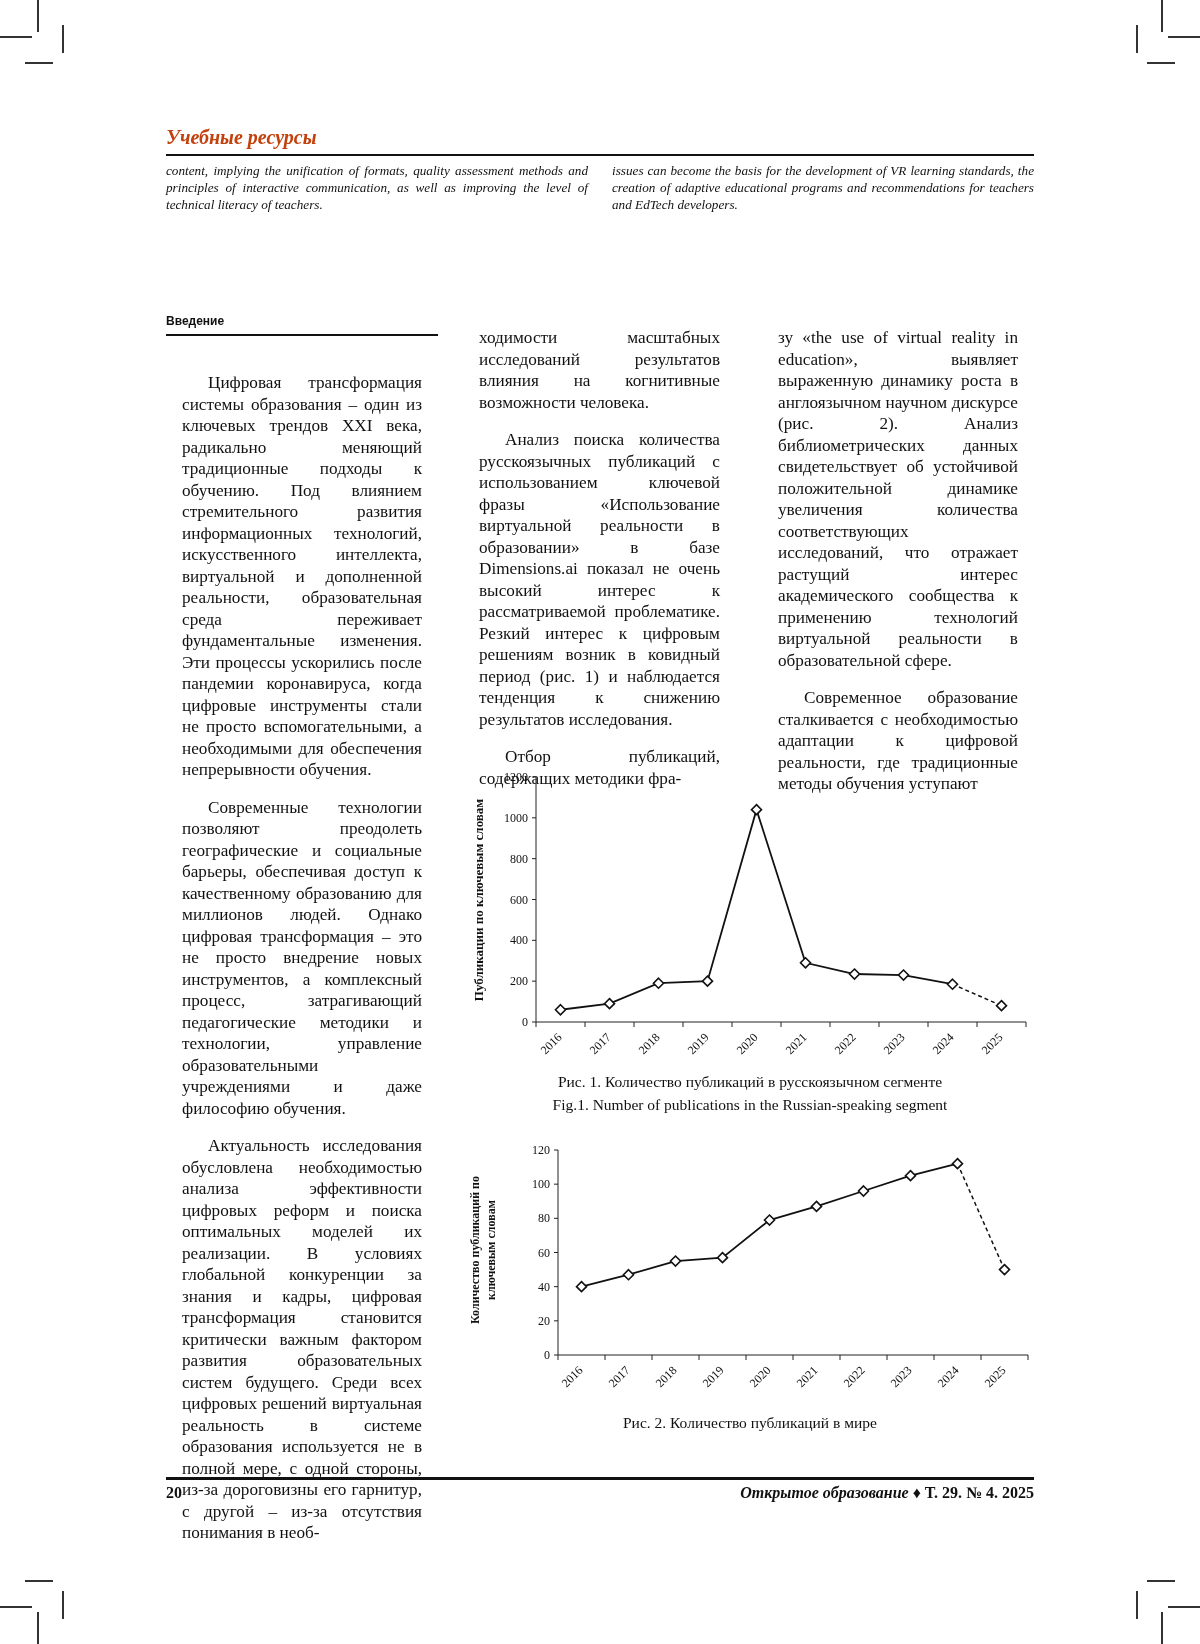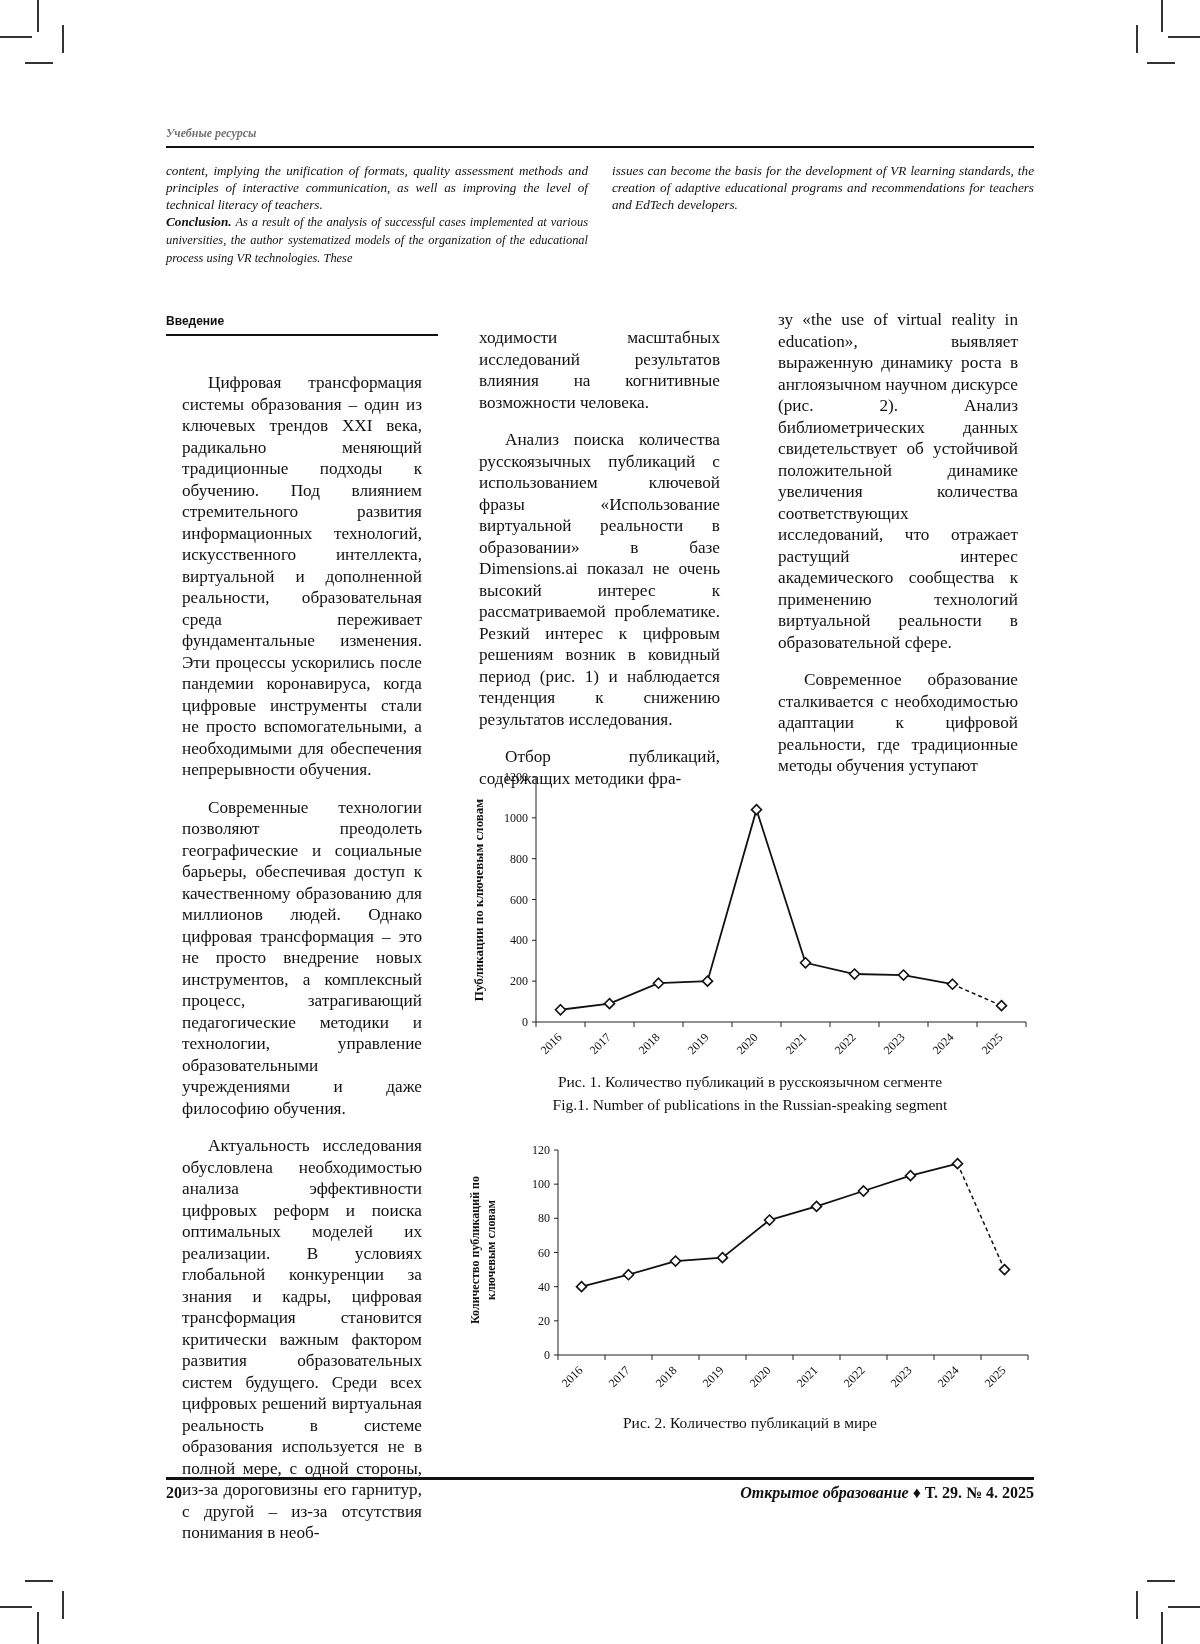--- a/index.html
+++ b/index.html
@@ -4,21 +4,21 @@
 <style>
   * { box-sizing: border-box; margin: 0; padding: 0; }
   html, body { width: 1200px; height: 1644px; background: #ffffff; overflow: hidden; }
   body { position: relative; font-family: "Liberation Serif", "DejaVu Serif", serif; color: #111; }
 
   .crop { position: absolute; background: #333; }
 
   .running-head {
     position: absolute; left: 166px; top: 126px; width: 868px;
     font-family: "Liberation Serif", serif; font-style: italic; font-weight: bold;
-    font-size: 12px; color: #737373; padding-bottom: 5px;
+    font-size: 20px; color: #c2410c; padding-bottom: 5px;
     border-bottom: 2.5px solid #111;
   }
 
   .abstract-col {
     position: absolute; top: 162px; width: 422px;
     font-family: "Liberation Serif", serif; font-style: italic;
     font-size: 13.2px; line-height: 17px; text-align: justify; color: #111;
   }
   .abstract-col p { margin: 0; }
   .abstract-col .gap { height: 17px; }
@@ -72,42 +72,41 @@
 
 <div class="crop" style="left:1161px;top:1612px;width:2px;height:32px;"></div>
 <div class="crop" style="left:1168px;top:1606px;width:32px;height:2px;"></div>
 <div class="crop" style="left:1136px;top:1591px;width:2px;height:28px;"></div>
 <div class="crop" style="left:1147px;top:1580px;width:28px;height:2px;"></div>
 
 <div class="running-head">Учебные ресурсы</div>
 
 <div class="abstract-col" style="left:166px;">
   <p>content, implying the unification of formats, quality assessment methods and principles of interactive communication, as well as improving the level of technical literacy of teachers.</p>
-  <p><b style="font-style:italic;">Conclusion.</b><span style="font-size:12.4px;"> As a result of the analysis of successful cases implemented at various universities, the author systematized models of the organization of the educational process using VR technologies. These</span></p>
 </div>
 <div class="abstract-col" style="left:612px;">
   <p>issues can become the basis for the development of VR learning standards, the creation of adaptive educational programs and recommendations for teachers and EdTech developers.</p>
   <div class="gap"></div>
 </div>
 
 <div class="section-head">Введение</div>
 
 <div class="body-col" style="left:166px; top:356px;">
   <p>Цифровая трансформация системы образования – один из ключевых трендов XXI века, радикально меняющий традиционные подходы к обучению. Под влиянием стремительного развития информационных технологий, искусственного интеллекта, виртуальной и дополненной реальности, образовательная среда переживает фундаментальные изменения. Эти процессы ускорились после пандемии коронавируса, когда цифровые инструменты стали не просто вспомогательными, а необходимыми для обеспечения непрерывности обучения.</p>
   <p>Современные технологии позволяют преодолеть географические и социальные барьеры, обеспечивая доступ к качественному образованию для миллионов людей. Однако цифровая трансформация – это не просто внедрение новых инструментов, а комплексный процесс, затрагивающий педагогические методики и технологии, управление образовательными учреждениями и даже философию обучения.</p>
   <p>Актуальность исследования обусловлена необходимостью анализа эффективности цифровых реформ и поиска оптимальных моделей их реализации. В условиях глобальной конкуренции за знания и кадры, цифровая трансформация становится критически важным фактором развития образовательных систем будущего. Среди всех цифровых решений виртуальная реальность в системе образования используется не в полной мере, с одной стороны, из-за дороговизны его гарнитур, с другой – из-за отсутствия понимания в необ-</p>
 </div>
 
 <div class="body-col" style="left:463px; top:311px; width:273px;">
   <p class="cont">ходимости масштабных исследований результатов влияния на когнитивные возможности человека.</p>
   <p>Анализ поиска количества русскоязычных публикаций с использованием ключевой фразы «Использование виртуальной реальности в образовании» в базе Dimensions.ai показал не очень высокий интерес к рассматриваемой проблематике. Резкий интерес к цифровым решениям возник в ковидный период (рис. 1) и наблюдается тенденция к снижению результатов исследования.</p>
   <p>Отбор публикаций, содержащих методики фра-</p>
 </div>
 
-<div class="body-col" style="left:762px; top:293px;">
+<div class="body-col" style="left:762px; top:311px;">
   <p class="cont">зу «the use of virtual reality in education», выявляет выраженную динамику роста в англоязычном научном дискурсе (рис. 2). Анализ библиометрических данных свидетельствует об устойчивой положительной динамике увеличения количества соответствующих исследований, что отражает растущий интерес академического сообщества к применению технологий виртуальной реальности в образовательной сфере.</p>
   <p>Современное образование сталкивается с необходимостью адаптации к цифровой реальности, где традиционные методы обучения уступают</p>
 </div>
 
 <div class="chart-wrap" style="left:0;top:0;">
   <svg id="chart1" width="1200" height="1100" style="position:absolute;left:0;top:0;">
       <line x1="536" y1="777" x2="536" y2="1022" stroke="#222" stroke-width="1"></line>
       <line x1="536" y1="1022" x2="1026" y2="1022" stroke="#222" stroke-width="1"></line>
       <line x1="532" y1="1022" x2="536" y2="1022" stroke="#222" stroke-width="1"></line>
       <text x="528" y="1026" text-anchor="end" font-size="12">0</text>

